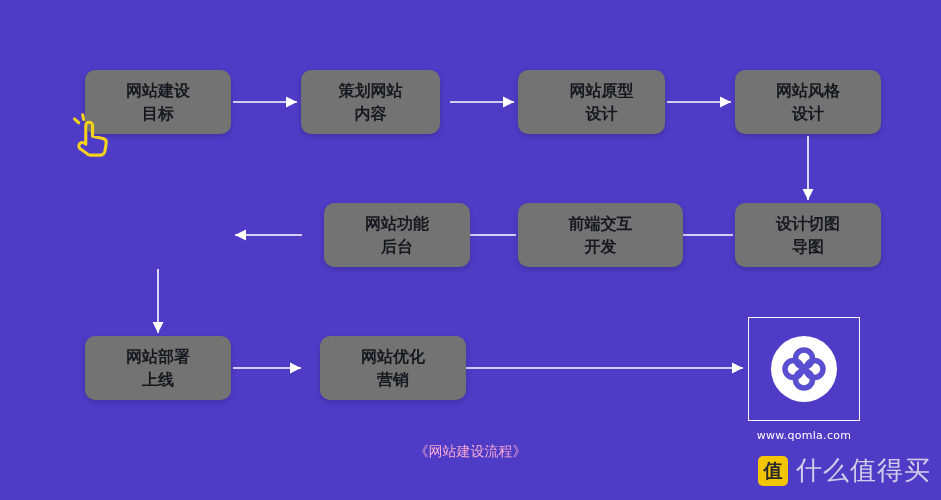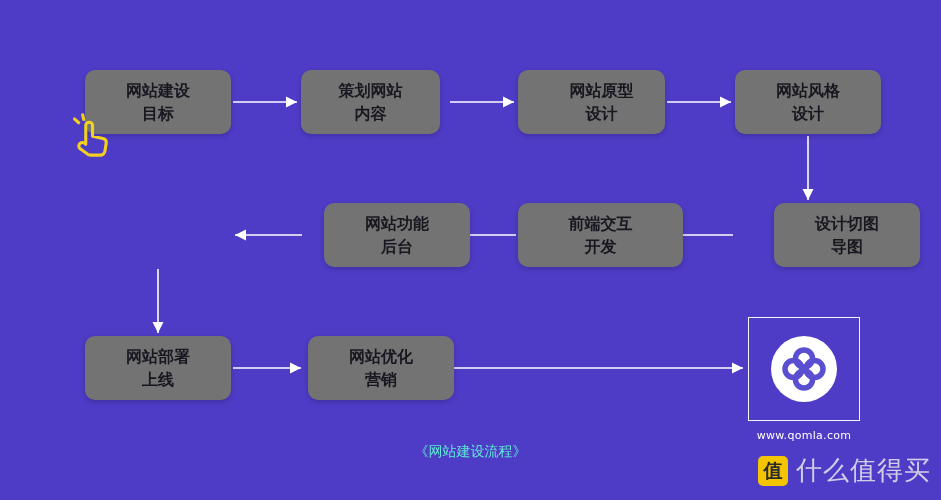--- a/index.html
+++ b/index.html
@@ -60,21 +60,21 @@
     color: #ffffff;
     font-size: 11px;
     letter-spacing: 0.3px;
     z-index: 2;
   }
   .caption {
     position: absolute;
     left: 0; top: 443px;
     width: 941px;
     text-align: center;
-    color: #5eead4;
+    color: #f9a8d4;
     font-size: 14px;
     z-index: 2;
   }
   .hand-cursor {
     position: absolute;
     left: 66px; top: 112px;
     width: 48px; height: 54px;
     z-index: 3;
   }
   .watermark {
@@ -146,30 +146,30 @@
   </div>
 
   <div class="flow-box" style="left:292px; top:203px;margin-left:32px;">
     <span class="line">网站功能</span>
     <span class="line">后台</span>
   </div>
   <div class="flow-box" style="left:518px; top:203px; width:165px;">
     <span class="line">前端交互</span>
     <span class="line">开发</span>
   </div>
-  <div class="flow-box" style="left:735px; top:203px;margin-left:39px;">
+  <div class="flow-box" style="left:735px; top:203px;">
     <span class="line">设计切图</span>
     <span class="line">导图</span>
   </div>
 
   <div class="flow-box" style="left:85px; top:336px;">
     <span class="line">网站部署</span>
     <span class="line">上线</span>
   </div>
-  <div class="flow-box" style="left:308px; top:336px;">
+  <div class="flow-box" style="left:320px; top:336px;">
     <span class="line">网站优化</span>
     <span class="line">营销</span>
   </div>
 
   <div class="logo-frame">
     <svg width="92" height="92" viewBox="0 0 92 92">
       <circle cx="46" cy="46" r="33" fill="#ffffff"></circle>
       <g stroke="#5a4fd1" stroke-width="5.5" fill="none">
         <circle cx="46" cy="35.5" r="8.5"></circle>
         <circle cx="56.5" cy="46" r="8.5"></circle>

